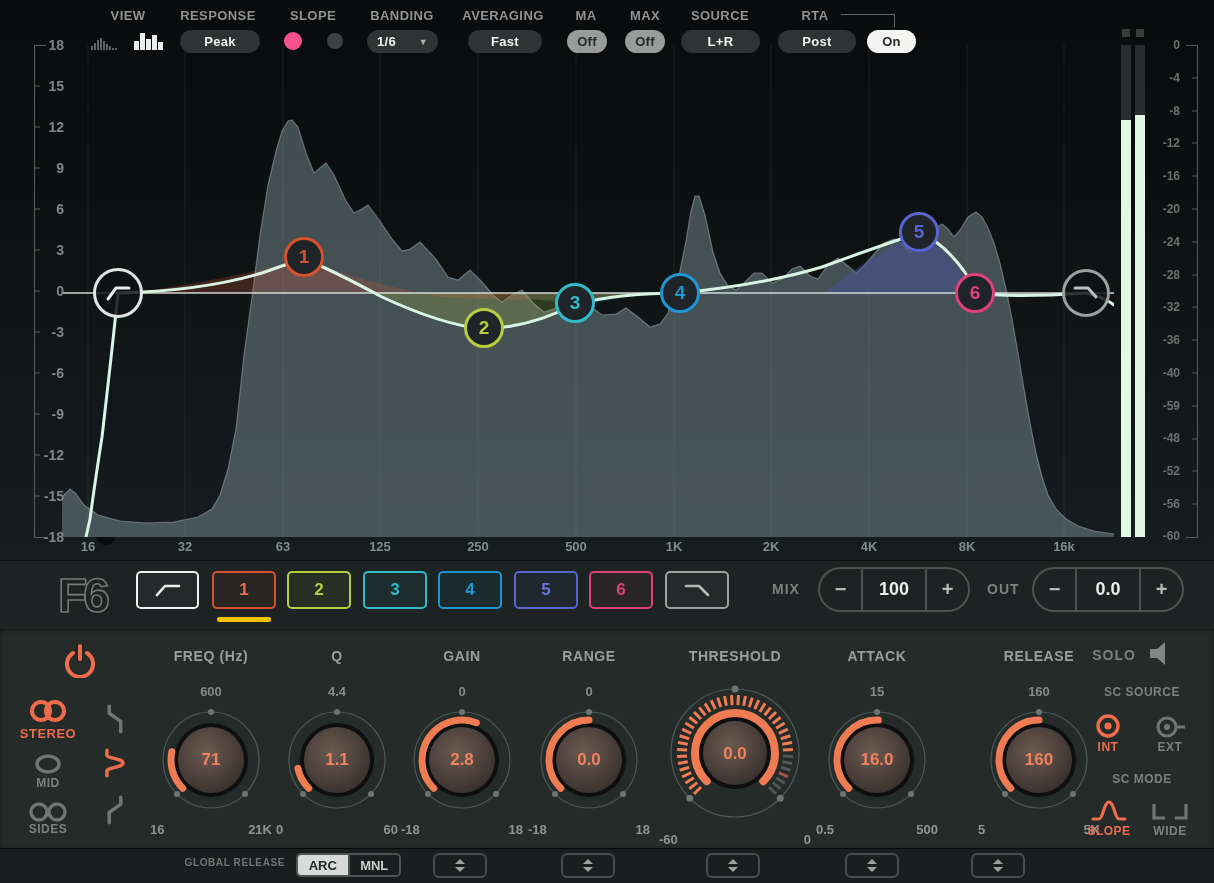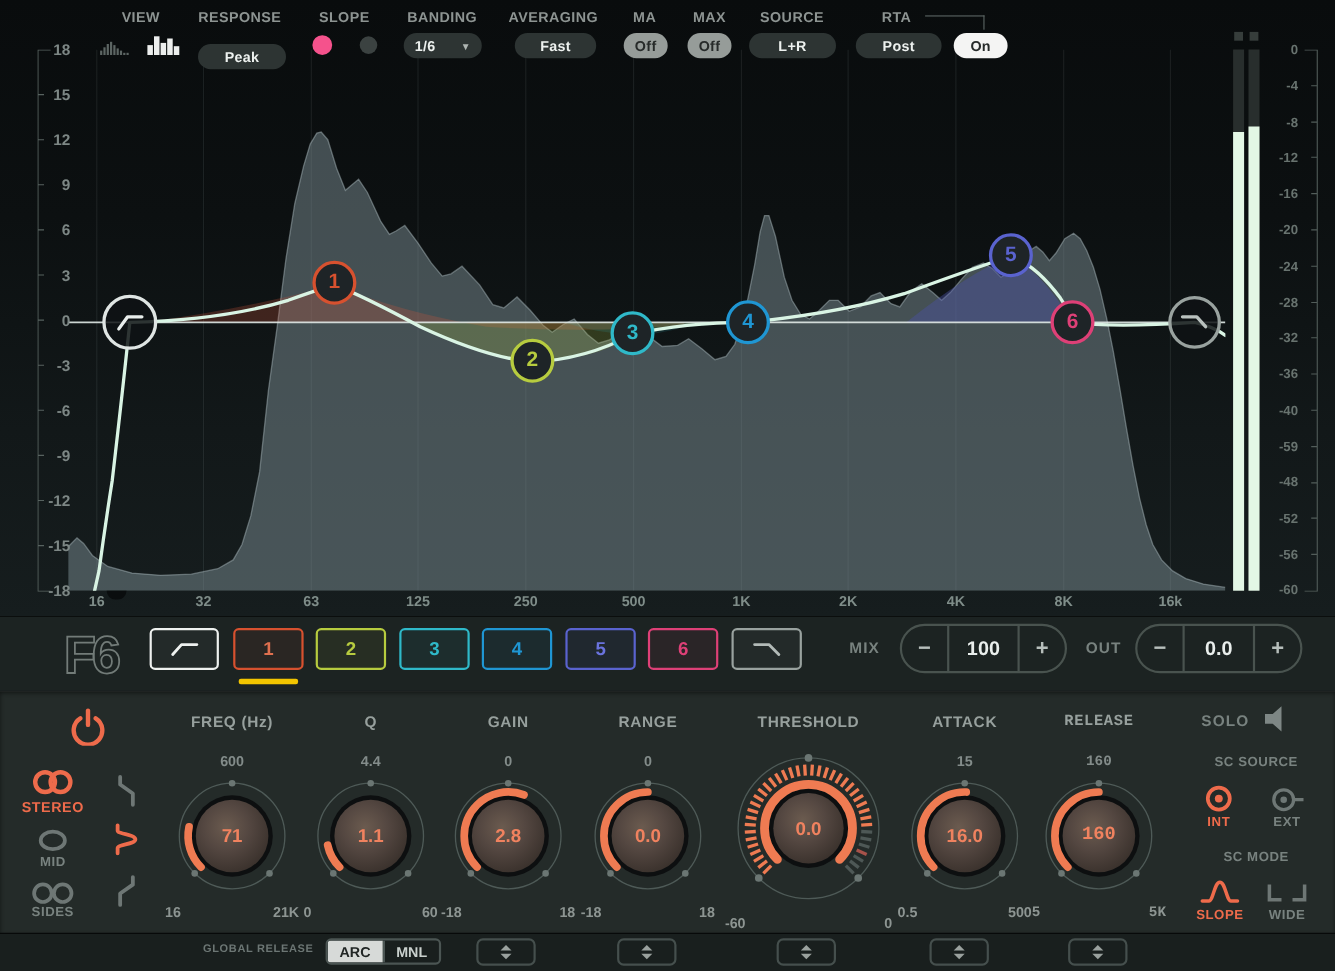--- a/index.html
+++ b/index.html
@@ -224,21 +224,21 @@
       <g fill="#eceeed">
         <rect x="2" y="11" width="5" height="9"></rect>
           <rect x="8" y="3" width="5" height="17"></rect>
           <rect x="14" y="9" width="5" height="11"></rect>
         <rect x="20" y="5" width="5" height="15"></rect>
           <rect x="26" y="12" width="5" height="8"></rect>
       </g>
     </svg>
 
     <span class="tb-label" style="left:168px; width:100px;">RESPONSE</span>
-    <div class="pill" style="left:180px; width:80px;margin-top:10px;">
+    <div class="pill" style="left:180px; width:80px;">
         <span>Peak</span>
       </div>
 
     <span class="tb-label" style="left:273px; width:80px;">SLOPE</span>
     <div class="dot" style="left:284px; top:32px; width:18px; height:18px; background:#f5528c;"></div>
     <div class="dot" style="left:327px; top:33px; width:16px; height:16px; background:#3b4241;"></div>
 
     <span class="tb-label" style="left:362px; width:80px;">BANDING</span>
     <div class="pill" style="left:367px; width:71px; justify-content:space-between; padding:0 10px;">
       <span>1/6</span>
@@ -505,21 +505,21 @@
           <circle cx="94" cy="94" r="3" fill="#6b7673"></circle>
         <circle cx="60" cy="60" r="37" fill="#0d0f10"></circle>
         <circle cx="60" cy="60" r="33" fill="url(#kg)"></circle>
         <circle cx="60" cy="60" r="40" stroke="#ef7b52" stroke-width="7" fill="none" pathLength="360" stroke-dasharray="137 360" transform="rotate(135 60 60)" stroke-linecap="round"></circle>
       </svg>
       <div class="kval" style="top:110px;">16.0</div>
       <span class="kmin" style="top:182px;">0.5</span>
       <span class="kmax" style="top:182px;">500</span>
     </div>
 
-    <div class="ksec" style="left:934px;font-family:Liberation Mono, monospace;">
+    <div class="ksec" style="left:974px;">
       <div class="klabel">RELEASE</div>
       <div class="kmid">160</div>
       <svg style="position:absolute; left:5px; top:60px;" width="120" height="120">
         <circle cx="60" cy="60" r="48" stroke="#4e5a57" stroke-width="1.2" fill="none"></circle>
         <circle cx="60" cy="12" r="3" fill="#6b7673"></circle>
           <circle cx="26" cy="94" r="3" fill="#6b7673"></circle>
           <circle cx="94" cy="94" r="3" fill="#6b7673"></circle>
         <circle cx="60" cy="60" r="37" fill="#0d0f10"></circle>
         <circle cx="60" cy="60" r="33" fill="url(#kg)"></circle>
         <circle cx="60" cy="60" r="40" stroke="#ef7b52" stroke-width="7" fill="none" pathLength="360" stroke-dasharray="135 360" transform="rotate(135 60 60)" stroke-linecap="round"></circle>

